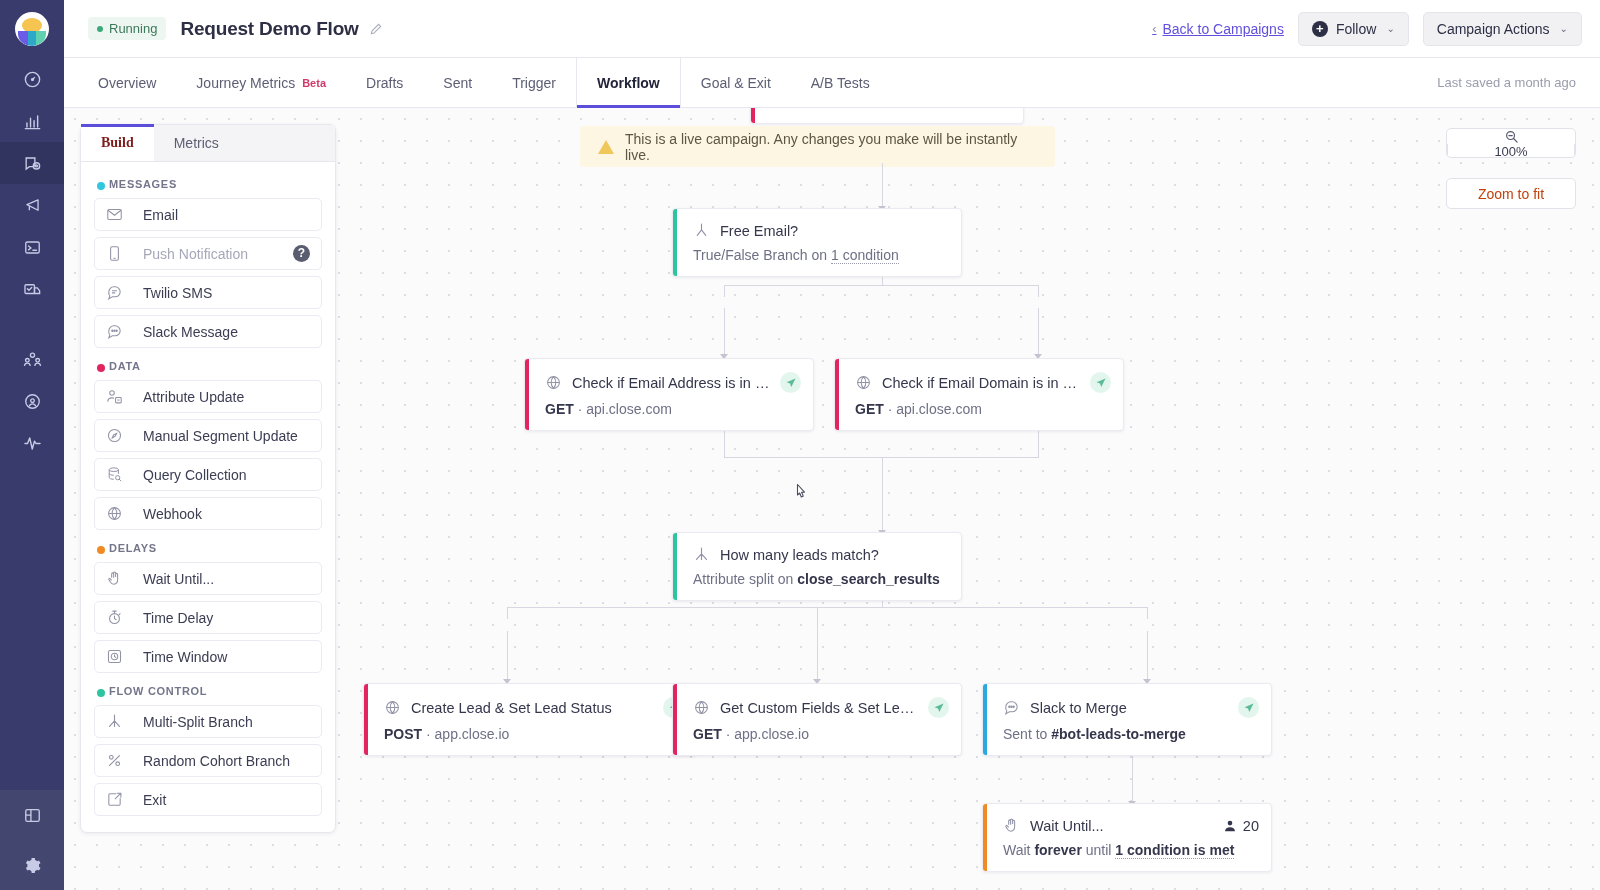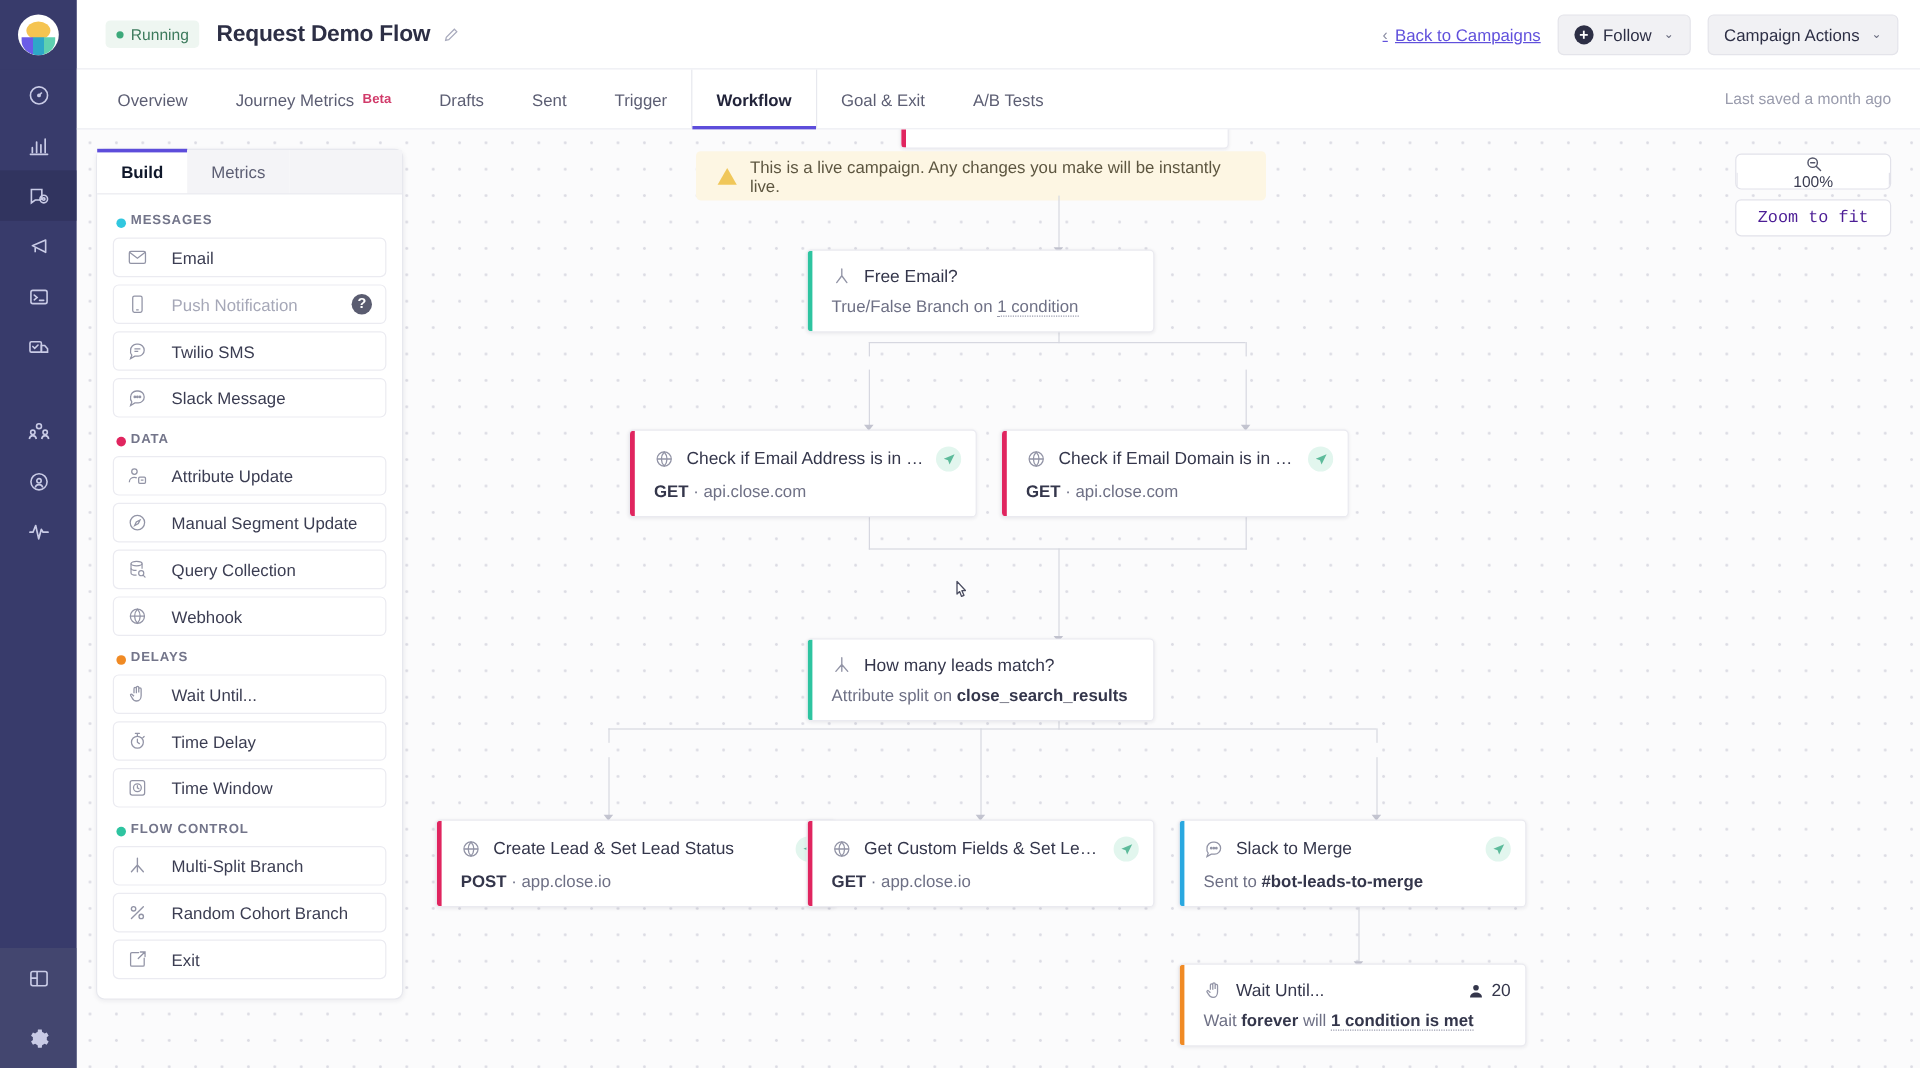--- a/index.html
+++ b/index.html
@@ -107,21 +107,21 @@
   .panel {
     position:absolute; left:16px; top:16px; width:256px;
     background:#ffffff; border:1px solid #e7e8ee; border-radius:7px;
     box-shadow:0 1px 4px rgba(30,30,60,.07);
     padding-bottom:10px;
   }
   .panel-tabs { display:flex; border-bottom:1px solid #e7e8ee; }
   .ptab {
     padding:10px 20px; font-size:14px; color:#5c5e73; cursor:pointer; position:relative; background:#f4f4f7;
   }
-  .ptab:first-child { background:#ffffff; color:#0f172a; font-weight:700; }
+  .ptab:first-child { background:#ffffff; color:#7f1d1d; font-weight:700;font-family:Liberation Serif, serif; }
   .ptab:first-child::before { content:""; position:absolute; left:0; right:0; top:-1px; height:3px; background:#5d4ddb;}
   .ptab-spacer { flex:1; background:#f4f4f7; border-bottom:0; }
   .panel-body { padding:12px 13px 0 13px; }
   .grp { display:flex; align-items:flex-end; gap:4px; margin:12px 0 8px 3px; }
   .grp:first-child { margin-top:4px; }
   .grp-dot { width:8px; height:8px; border-radius:50%; }
   .grp-label { font-size:11px; letter-spacing:.7px; color:#73758a; font-weight:600;}
   .item {
     display:flex; align-items:center; gap:20px;
     border:1px solid #ebebf1; border-radius:5px; height:33px; padding:0 11px;
@@ -138,22 +138,22 @@
   
   .zoomwrap { position:absolute; right:24px; top:20px; width:130px; }
   .zoomrow {
     display:flex; background:#ffffff; border:1px solid #e2e2ea; border-radius:5px; overflow:hidden; height:30px;flex-direction:column;
   }
   .zbtn { flex:1; display:flex; align-items:center; justify-content:center; color:#55576b; cursor:pointer;}
   .zbtn svg{width:15px;height:15px;}
   .zlevel { flex:1.3; display:flex;align-items:center;justify-content:center; font-size:13px;color:#3b3d52;
             border-left:1px solid #e2e2ea; border-right:1px solid #e2e2ea;}
   .zoomfit {
-    margin-top:8px; height:31px; width:100%; background:#fff; border:1px solid #e2e2ea; border-radius:5px;
-    display:flex;align-items:center;justify-content:center; font-size:14px;color:#4c1d95; cursor:pointer;font-family:Liberation Mono, monospace;
+    margin-top:20px; height:31px; width:100%; background:#fff; border:1px solid #e2e2ea; border-radius:5px;
+    display:flex;align-items:center;justify-content:center; font-size:14px;color:#c2410c; cursor:pointer;
   }
 
   
   .banner {
     position:absolute; left:516px; top:18px; width:475px; height:41px;
     background:#fdf6e3; border-radius:4px;
     display:flex; align-items:center; gap:11px; padding:0 18px;
     font-size:14px; color:#5d5640;
   }
   .warn-tri { width:0;height:0;border-left:8px solid transparent;border-right:8px solid transparent;border-bottom:14px solid #f0c75a; position:relative;}
@@ -728,21 +728,21 @@
           <span style="display:flex;">
             <svg viewBox="0 0 24 24" fill="currentColor">
                 <circle cx="12" cy="7" r="4"></circle>
                 <path d="M3.5 21c0-4.4 3.8-7 8.5-7s8.5 2.6 8.5 7z"></path>
               </svg>
           </span>
           <span>20</span>
         </span>
       </div>
       <div class="node-row2">
-        <span>Wait </span><b>forever</b><span> will </span><b class="dotted-u">1 condition is met</b>
+        <span>Wait </span><b>forever</b><span> until </span><b class="dotted-u">1 condition is met</b>
       </div>
     </div>
 
     <svg class="cursor-ptr" viewBox="0 0 18 22">
       <path d="M5.5 2.5v10.5l2.2-2 1.6 4 2-.9-1.7-3.9 2.9-.1z" fill="#ffffff" stroke="#4a4c60" stroke-width="1.1" stroke-linejoin="round"></path>
     </svg>
   </div>
 </div>
 
 </body></html>

